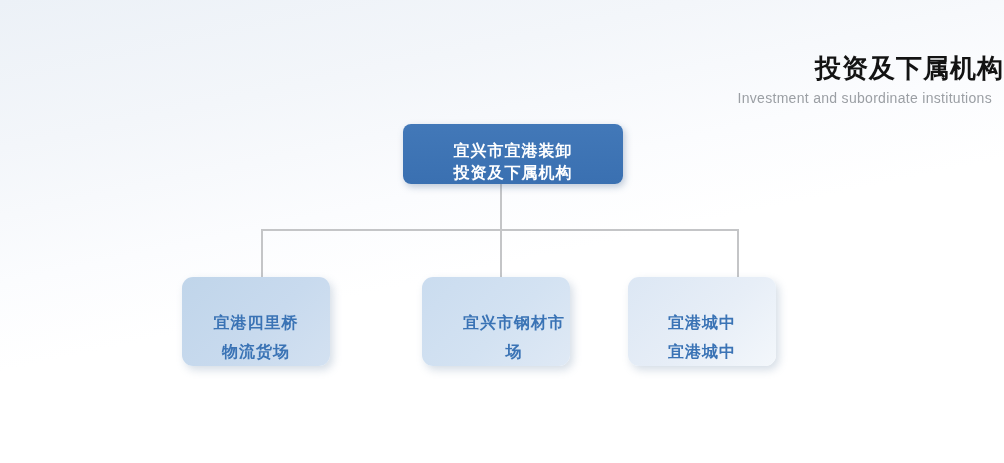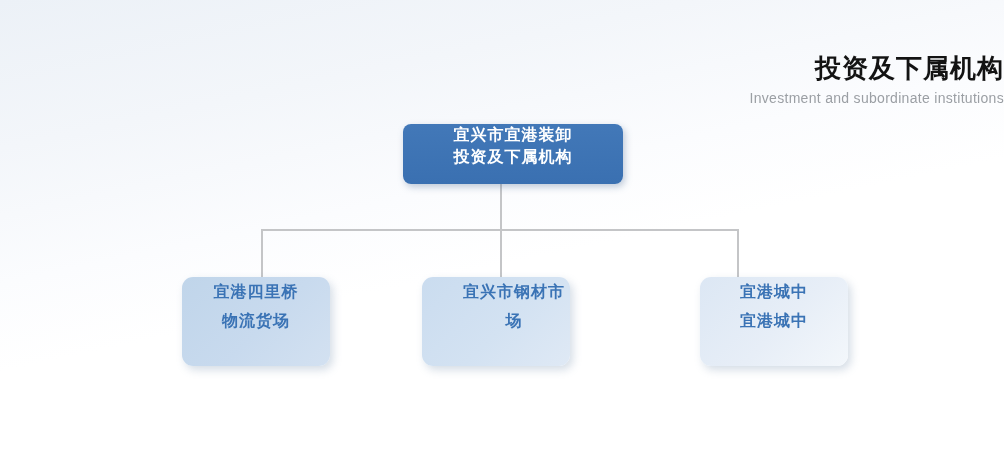--- a/index.html
+++ b/index.html
@@ -31,35 +31,35 @@
   }
   .page-title {
     margin: 0;
     font-size: 26px;
     line-height: 32px;
     font-weight: bold;
     color: #131313;
     letter-spacing: 1px;
   }
   .page-subtitle {
-    margin: 6px 0 0 0;
+    margin: 6px 12px 0 0;
     font-size: 14px;
     line-height: 16px;
     font-weight: normal;
     color: var(--subtitle-gray, #9b9fa4);
     letter-spacing: 0.3px;
   }
 
   
   .org-box {
     position: absolute;
     display: flex;
     flex-direction: column;
     align-items: center;
-    justify-content: flex-start;
+    justify-content: flex-end;
     text-align: center;
     box-sizing: border-box;
   }
   .org-root {
     left: 403px;
     top: 124px;
     width: 220px;
     height: 60px;
     border-radius: 8px;
     background: linear-gradient(180deg, #4278b8 0%, var(--accent-blue, #3a70b1) 100%);
@@ -91,21 +91,21 @@
   .org-child-1 {
     left: 182px;
     background: linear-gradient(135deg, #c0d5ea 0%, #c8daee 55%, #d3e1f1 100%);
   }
   .org-child-2 {
     left: 422px;
     background: linear-gradient(135deg, #cadcef 0%, #d3e2f2 55%, #dfe9f5 100%);
     padding-left: 36px;
   }
   .org-child-3 {
-    left: 700px;
+    left: 628px;
     background: linear-gradient(135deg, #dce7f4 0%, #e7eef7 55%, #f3f7fb 100%);
   }
 
   
   .connector {
     position: absolute;
     background: var(--line-gray, #c4c5c7);
     z-index: 1;
   }
   .conn-v { width: 2px; }

